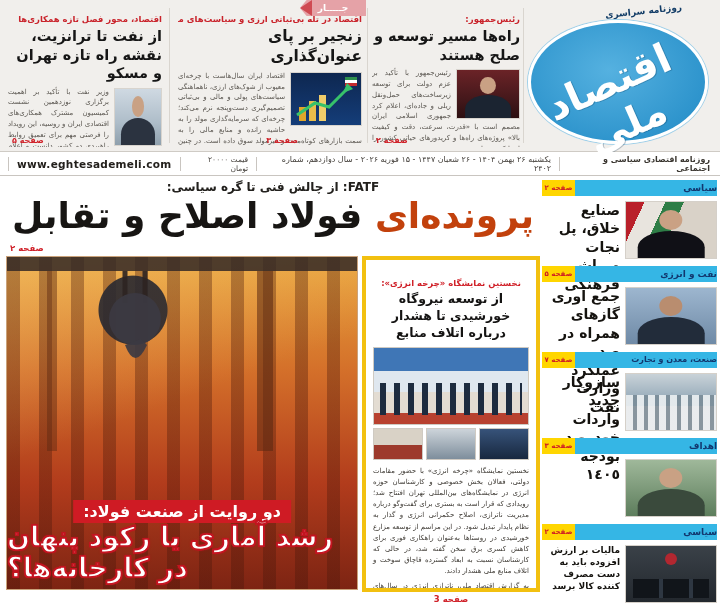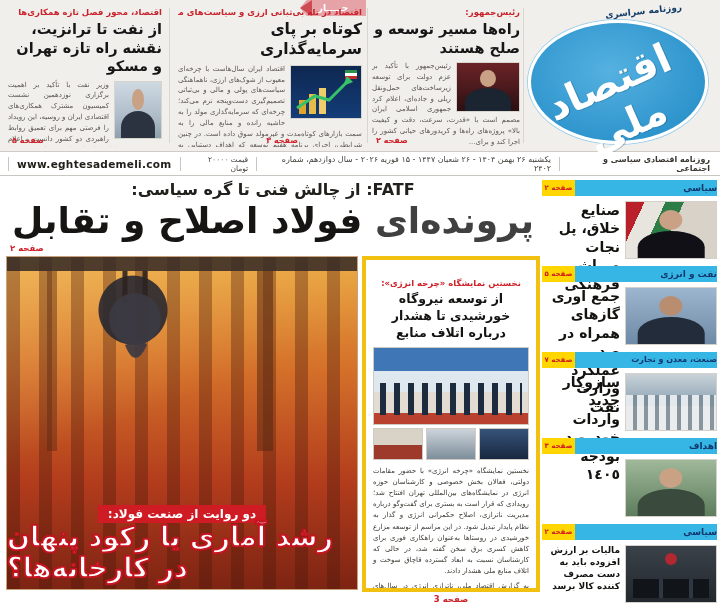--- a/index.html
+++ b/index.html
@@ -21,21 +21,21 @@
   .logo-tagline{position:absolute;right:34px;top:4px;color:#123c66;font-size:9px;font-weight:bold;
      transform:rotate(-6deg);}
 
   .ribbon{position:absolute;left:300px;top:0;width:66px;height:16px;background:#e5a2a7;
      clip-path:polygon(0 50%,10% 0,100% 0,100% 100%,10% 100%);
      color:#fff;font-size:9px;font-weight:bold;line-height:16px;text-align:center;}
   .ribbon::after{content:"";position:absolute;left:0;top:0;width:12px;height:16px;background:#cf4a52;
      clip-path:polygon(0 50%,100% 0,100% 100%);}
 
   .ts{position:absolute;top:7px;height:140px;overflow:hidden;}
-  .ts .kicker{color:#c9232b;font-size:8.5px;font-weight:bold;margin-bottom:3px;white-space:nowrap;overflow:hidden;}
+  .ts .kicker{color:#c9232b;font-size:8.5px;font-weight:bold;margin-bottom:3px;white-space:nowrap;overflow:hidden;margin-top:7px;}
   .ts h2{margin:0 0 4px 0;color:#161616;font-size:14.5px;line-height:1.28;font-weight:bold;}
   .ts .ts-body{position:relative;color:#5a5650;font-size:7px;line-height:1.55;text-align:justify;}
   .ts .ts-body .ph{float:right;margin:1px 0 3px 5px;border:1px solid #d8d4ce;}
   .ts .pageref{position:absolute;bottom:2px;left:4px;color:#d02129;font-size:8px;font-weight:bold;}
 
   
   .ph{position:relative;overflow:hidden;background:#999;}
   .p-person::before{content:"";position:absolute;left:50%;top:14%;width:26%;height:36%;
      transform:translateX(-50%);background:var(--skin,#c9a184);border-radius:50%;}
   .p-person::after{content:"";position:absolute;left:50%;bottom:-10%;width:74%;height:58%;
@@ -62,37 +62,37 @@
   .infobar{position:absolute;top:152px;left:0;right:0;height:24px;background:#fff;
      border-bottom:1px solid #c9c5c0;display:flex;align-items:center;color:#45413c;font-size:8px;}
   .infobar .sep{width:1px;height:14px;background:#c9c5c0;margin:0 8px;}
   .infobar .ptype{margin-right:10px;font-weight:bold;color:#3a3630;}
   .infobar .price{font-size:7.5px;}
   .infobar .site{font-size:10.5px;font-weight:bold;color:#23201c;letter-spacing:.3px;direction:ltr;}
   .infobar .spacer{flex:1;}
 
   
   .lead{position:absolute;top:179px;right:182px;left:8px;height:74px;text-align:center;}
-  .lead .kicker{color:#22201d;font-size:16px;font-weight:bold;margin-top:1px;}
+  .lead .kicker{color:#22201d;font-size:12px;font-weight:bold;margin-top:1px;}
   .lead h1{margin:2px 0 0 0;font-size:36px;line-height:1.1;font-weight:bold;letter-spacing:-1px;}
-  .lead h1 .red{color:#404040;}
+  .lead h1 .red{color:#c2410c;}
   .lead h1 .blk{color:#171513;}
   .lead .pageref{position:absolute;left:2px;bottom:0;color:#d02129;font-size:8.5px;font-weight:bold;}
 
   
   .photostory{position:absolute;top:256px;left:6px;width:352px;height:334px;overflow:hidden;
      background:
       radial-gradient(circle at 36% 16%, rgba(40,40,48,.9) 0 34px, rgba(40,40,48,0) 35px),
       repeating-linear-gradient(90deg, rgba(70,22,10,.35) 0 13px, rgba(0,0,0,0) 13px 32px),
       linear-gradient(160deg, rgba(255,220,140,.35) 0%, rgba(255,255,255,0) 45%),
       linear-gradient(180deg,#e9a43c 0%,#d4702a 34%,#b23c1c 68%,#7d2413 100%);
      border:1px solid #caa27a;}
   .photostory svg{position:absolute;top:0;left:0;}
   .photostory .kickerbox{position:absolute;bottom:66px;left:50%;transform:translateX(-50%);
-     background:#cf1b24;color:#fff;font-size:12px;font-weight:bold;padding:2px 10px;white-space:nowrap;margin-top:30px;}
+     background:#cf1b24;color:#fff;font-size:16px;font-weight:bold;padding:2px 10px;white-space:nowrap;margin-top:30px;}
   .photostory h1{position:absolute;bottom:6px;left:0;right:0;margin:0;text-align:left;
      font-size:27px;font-weight:bold;color:#fff;letter-spacing:-1px;
      -webkit-text-stroke:1.5px #c41420;
      text-shadow:0 0 3px #c41420,1px 1px 0 #c41420,-1px -1px 0 #c41420,1px -1px 0 #c41420,-1px 1px 0 #c41420;}
 
   
   .centerbox{position:absolute;top:256px;left:362px;width:178px;height:336px;background:#fff;
      border:4px solid #f2c010;padding:18px 7px;overflow:hidden;}
   .centerbox .kicker{color:#d02129;font-size:8.5px;font-weight:bold;text-align:center;}
   .centerbox h2{margin:3px 0 5px 0;color:#151413;font-size:12.5px;line-height:1.35;font-weight:bold;text-align:center;}
@@ -147,21 +147,21 @@
       <h2>راه‌ها مسیر توسعه و صلح هستند</h2>
       <div class="ts-body">
         <div class="ph p-person ph-president" style="width:64px;height:50px"></div>
         <p style="margin:0">رئیس‌جمهور با تأکید بر عزم دولت برای توسعه زیرساخت‌های حمل‌ونقل ریلی و جاده‌ای، اعلام کرد جمهوری اسلامی ایران مصمم است با «قدرت، سرعت، دقت و کیفیت بالا» پروژه‌های راه‌ها و کریدورهای حیاتی کشور را اجرا کند و برای...</p>
       </div>
       <div class="pageref">صفحه ۲</div>
     </article>
 
     <article class="ts" style="right:358px;width:184px">
       <div class="kicker">اقتصاد در تله بی‌ثباتی ارزی و سیاست‌های متناقض!</div>
-      <h2 style="font-size:15.5px">کوتاه بر پای سرمایه‌گذاری</h2>
+      <h2 style="font-size:15.5px">زنجیر بر پای عنوان‌گذاری</h2>
       <div class="ts-body">
         <div class="ph ph-chart" style="width:72px;height:54px">
           <svg width="72" height="54">
             <rect x="56" y="4" width="12" height="3" fill="#2e8f4e"></rect>
             <rect x="56" y="7" width="12" height="3" fill="#ffffff"></rect>
             <rect x="56" y="10" width="12" height="3" fill="#c42a2e"></rect>
             <rect x="10" y="34" width="7" height="14" fill="#e0a62a"></rect>
             <rect x="20" y="28" width="7" height="20" fill="#e8bc4a"></rect>
             <rect x="30" y="22" width="7" height="26" fill="#f0cd6a"></rect>
             <polyline points="8,42 26,30 40,34 58,16" stroke="#37c26a" stroke-width="3" fill="none"></polyline>

